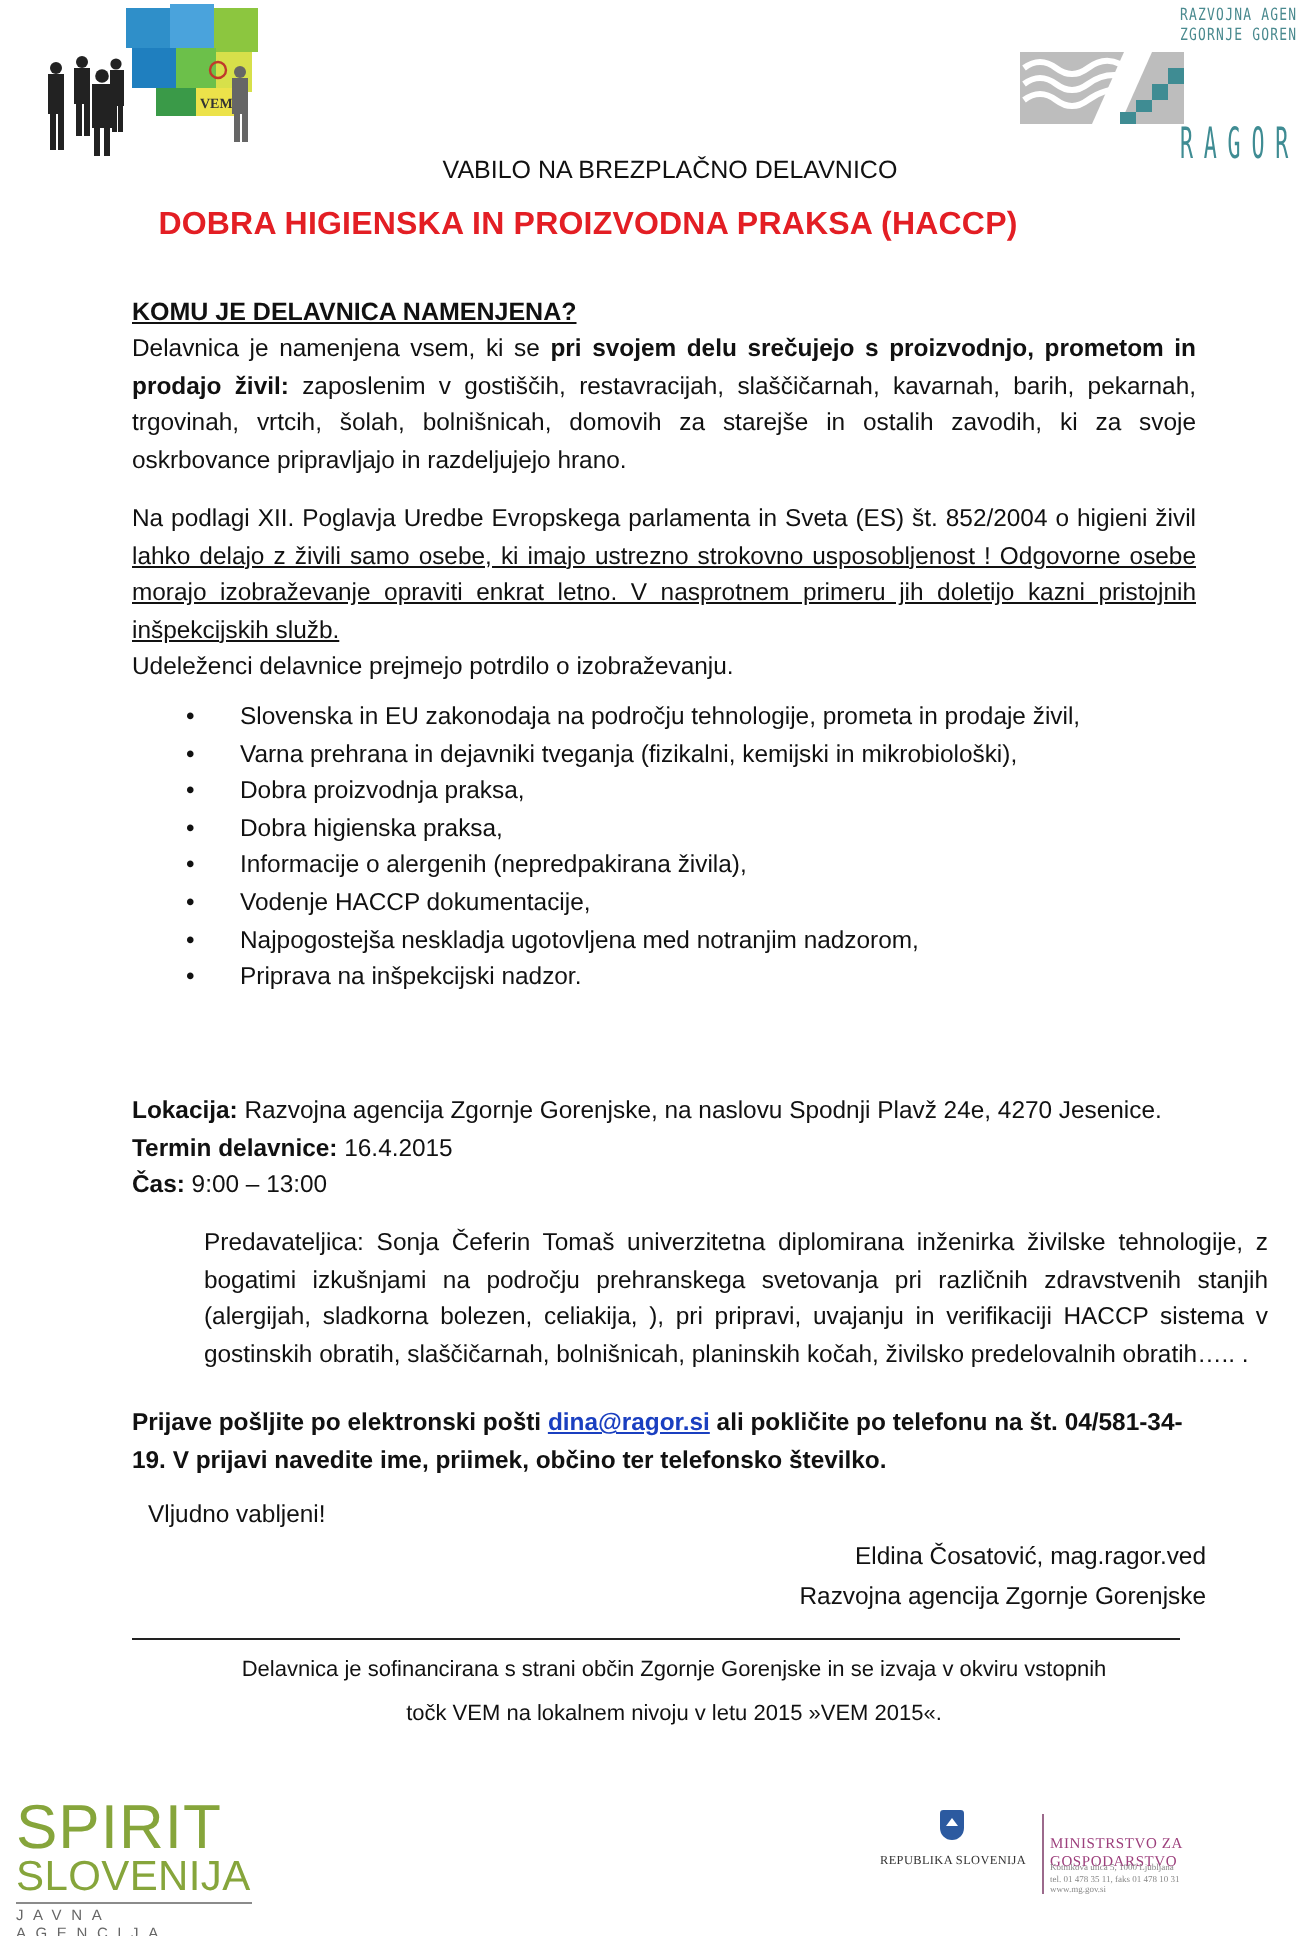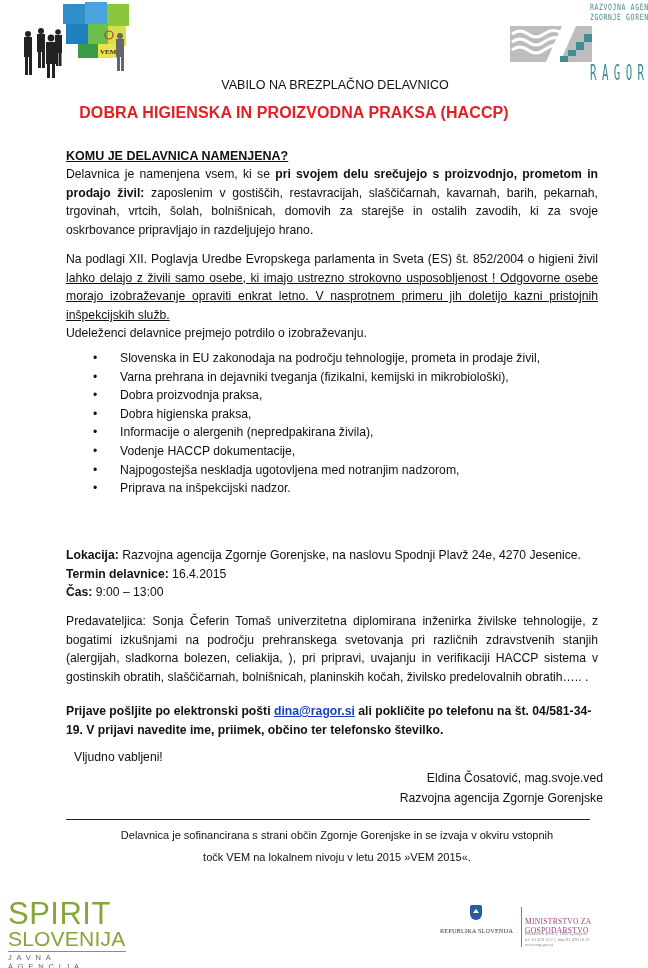--- a/index.html
+++ b/index.html
@@ -26,21 +26,21 @@
   .sec-uredba { top: 250px; }
   .u { text-decoration: underline; }
 
   .sec-teme { top: 344px; }
   .sec-teme .h { color: #1ea24b; font-weight: bold; text-decoration: underline; line-height: 18px; }
   .sec-teme ul { list-style: none; margin-top: 5px; padding-left: 27px; }
   .sec-teme li { line-height: 18.6px; position: relative; padding-left: 27px; }
   .sec-teme li .bullet { position: absolute; left: 0; top: 0; }
 
   .sec-lok { top: 546px; line-height: 18.6px; }
-  .sec-pred { top: 612px; }
+  .sec-pred { top: 612px; margin-left: 36px; }
   .sec-prijave { top: 702px; line-height: 18.6px; font-weight: bold; }
   .sec-prijave a { color: #1a3fc0; text-decoration: underline; }
 
   .vljudno { position: absolute; left: 74px; top: 750px; }
   .signature { position: absolute; left: 300px; width: 303px; top: 768px; text-align: right; line-height: 20px; }
 
   .divider { position: absolute; left: 66px; width: 524px; top: 819px; height: 1px; background: #222; }
   .footer-note { position: absolute; left: 75px; width: 524px; top: 824px; text-align: center; line-height: 22px; font-size: 11px; }
 
   .logo-spirit { position: absolute; left: 8px; top: 900px; width: 120px; height: 64px; }
@@ -151,21 +151,21 @@
 <div class="content sec-pred">
   <p class="justify">Predavateljica: Sonja Čeferin Tomaš univerzitetna diplomirana inženirka živilske tehnologije, z bogatimi izkušnjami na področju prehranskega svetovanja pri različnih zdravstvenih stanjih (alergijah, sladkorna bolezen, celiakija,   ), pri pripravi, uvajanju in verifikaciji HACCP sistema v gostinskih obratih, slaščičarnah, bolnišnicah, planinskih kočah, živilsko predelovalnih obratih….. .</p>
 </div>
 
 <div class="content sec-prijave">
   <p><span>Prijave pošljite po elektronski pošti </span><a href="#">dina@ragor.si</a><span> ali pokličite po telefonu na št. 04/581-34-19. V prijavi navedite ime, priimek, občino ter telefonsko številko.</span></p>
 </div>
 
 <div class="vljudno">Vljudno vabljeni!</div>
 <div class="signature">
-  <div>Eldina Čosatović, mag.svoje.ved</div>
+  <div>Eldina Čosatović, mag.ragor.ved</div>
   <div>Razvojna agencija Zgornje Gorenjske</div>
 </div>
 
 <div class="divider"></div>
 <div class="footer-note">
   <div>Delavnica je sofinancirana s strani občin Zgornje Gorenjske  in se izvaja v okviru vstopnih</div>
   <div>točk VEM na lokalnem nivoju v letu 2015 »VEM 2015«.</div>
 </div>
 
 <div class="logo-spirit">

